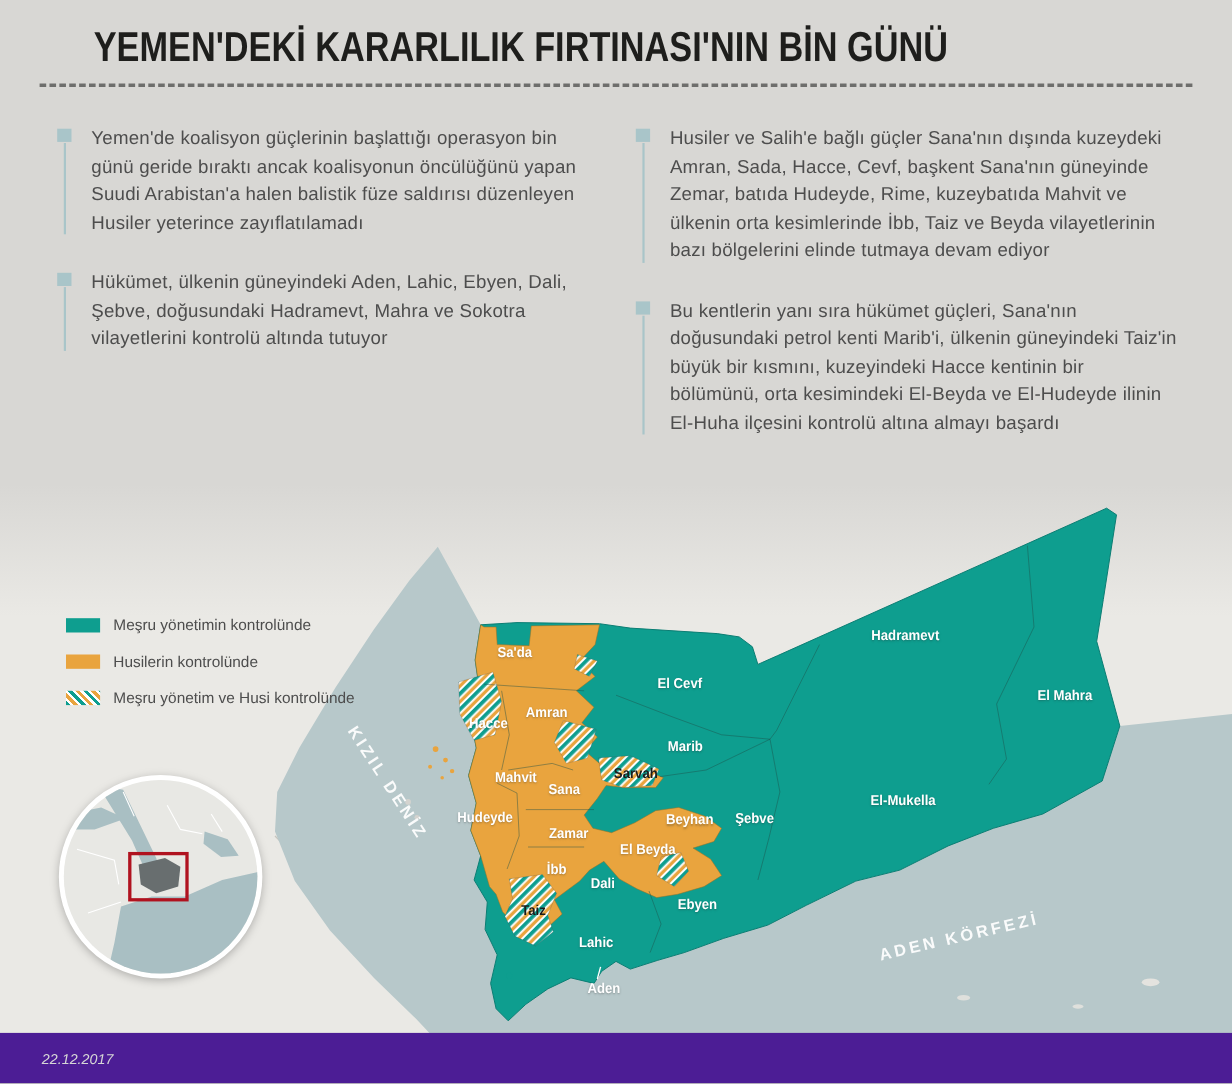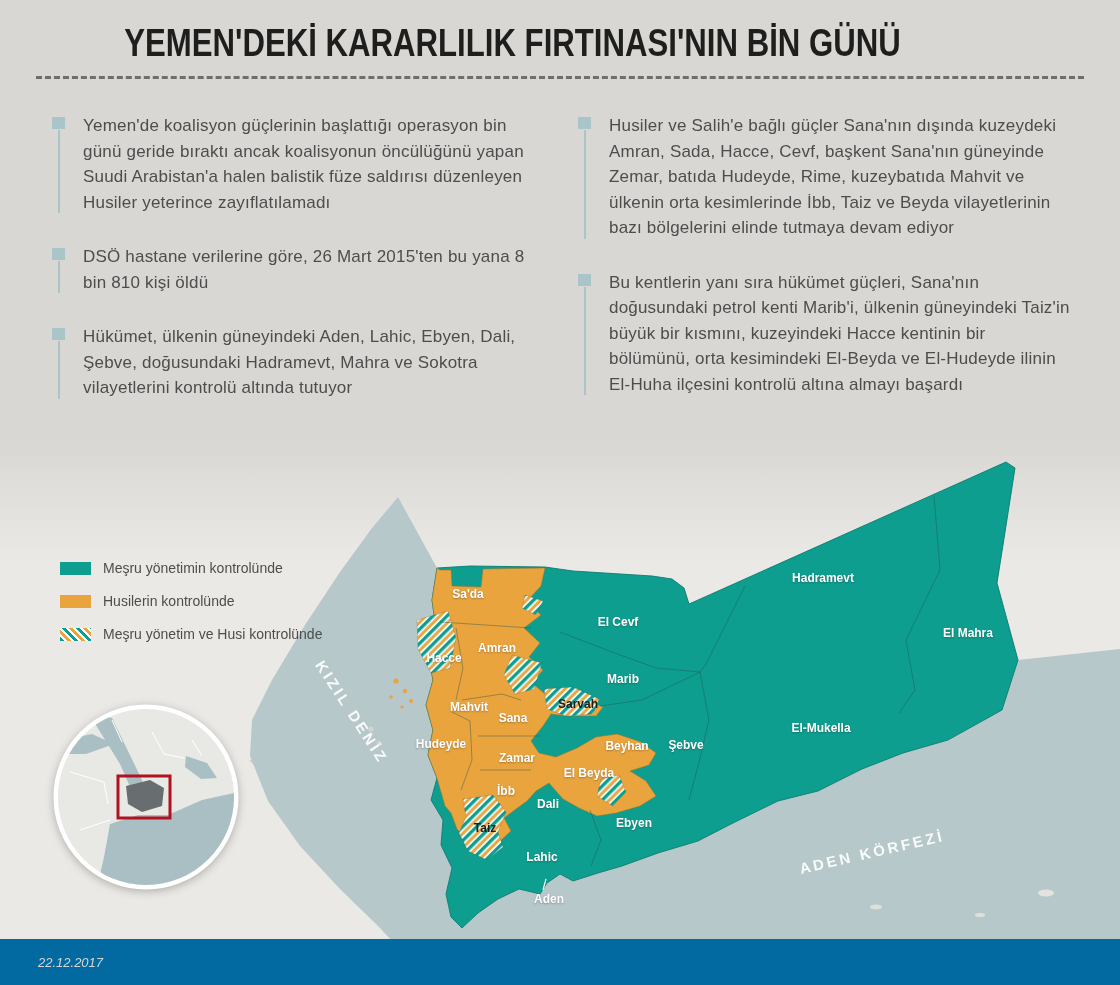--- a/index.html
+++ b/index.html
@@ -1,20 +1,20 @@
 <!DOCTYPE html>
 <html><head>
 <meta charset="utf-8">
 <style>
   html,body{margin:0;padding:0;}
   body{font-family:"Liberation Sans","DejaVu Sans",sans-serif;background:#9a9a98;}
   .page{position:relative;width:1120px;height:985px;background:#d8d7d4;overflow:hidden;margin:0 auto;}
 
   
-  .title-wrap{position:absolute;top:22px;left:12px;width:1000px;text-align:center;}
+  .title-wrap{position:absolute;top:22px;left:0;width:1000px;text-align:left;}
   .title{display:inline-block;font-size:38px;font-weight:bold;color:#1e1e1c;
          letter-spacing:0px;transform:scaleX(.82);transform-origin:center;white-space:nowrap;}
   .divider{position:absolute;top:76px;left:36px;width:1048px;border-top:3px dashed #6e6e6c;height:0;}
 
   
   .col{position:absolute;top:113px;}
   .col-left{left:52px;width:482px;}
   .col-right{left:578px;width:492px;}
   .bullet{display:flex;gap:18px;margin-bottom:29px;}
   .pin{flex:none;width:13px;display:flex;flex-direction:column;align-items:center;padding-top:4px;}
@@ -36,21 +36,21 @@
   .swatch{width:31px;height:13px;margin-right:12px;flex:none;}
   .swatch.teal{background:#0e9e8f;}
   .swatch.orange{background:#e9a43e;}
   .swatch.hatched{background:repeating-linear-gradient(45deg,#0e9e8f 0 3px,#ffffff 3px 5px,#e9a43e 5px 8px,#ffffff 8px 10px);}
   .legend-label{font-size:14px;color:#4d4d4d;}
 
   
   svg.inset{position:absolute;left:52px;top:702px;z-index:4;filter:drop-shadow(0 2px 4px rgba(0,0,0,.25));}
 
   
-  .footer{position:absolute;left:0;bottom:0;width:1120px;height:46px;background:#0369a1;z-index:8;
+  .footer{position:absolute;left:0;bottom:0;width:1120px;height:46px;background:#4c1d95;z-index:8;
           display:flex;align-items:center;justify-content:space-between;}
   .footer-date{margin-left:38px;font-size:13px;font-style:italic;color:#d6d6d6;}
   .footer-right{display:flex;align-items:center;margin-right:22px;gap:14px;}
   .footer-handle{font-size:13px;font-style:italic;color:#e2e2e2;}
   .aa-logo{width:36px;height:36px;border:3px solid #fff;border-radius:50%;box-sizing:border-box;
            display:flex;align-items:center;justify-content:center;font-weight:bold;color:#fff;
            font-size:16px;letter-spacing:-1.5px;transform:scaleX(.95);}
 </style>
 </head>
 <body>
@@ -59,24 +59,20 @@
 
   <div class="title-wrap">
     <span class="title">YEMEN'DEKİ KARARLILIK FIRTINASI'NIN BİN GÜNÜ</span>
   </div>
   <div class="divider"></div>
 
   <div class="col col-left">
     <div class="bullet">
       <div class="pin"></div>
       <div class="bullet-text">Yemen'de koalisyon güçlerinin başlattığı operasyon bin günü geride bıraktı ancak koalisyonun öncülüğünü yapan Suudi Arabistan'a halen balistik füze saldırısı düzenleyen Husiler yeterince zayıflatılamadı</div>
-    </div>
-    <div class="bullet">
-      <div class="pin"></div>
-      <div class="bullet-text">DSÖ hastane verilerine göre, 26 Mart 2015'ten bu yana 8 bin 810 kişi öldü</div>
     </div>
     <div class="bullet">
       <div class="pin"></div>
       <div class="bullet-text">Hükümet, ülkenin güneyindeki Aden, Lahic, Ebyen, Dali, Şebve, doğusundaki Hadramevt, Mahra ve Sokotra vilayetlerini kontrolü altında tutuyor</div>
     </div>
   </div>
 
   <div class="col col-right">
     <div class="bullet">
       <div class="pin"></div>

